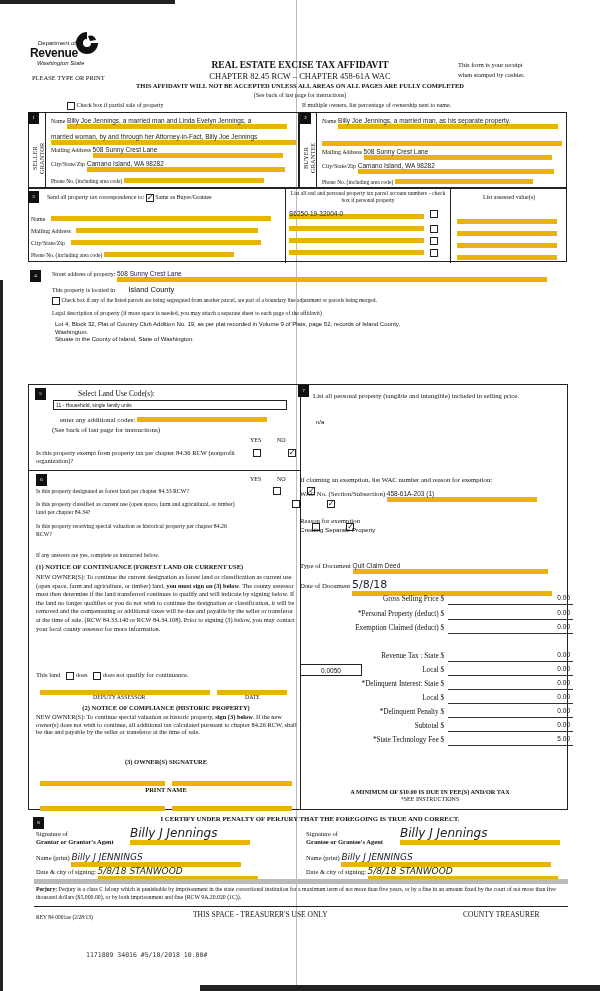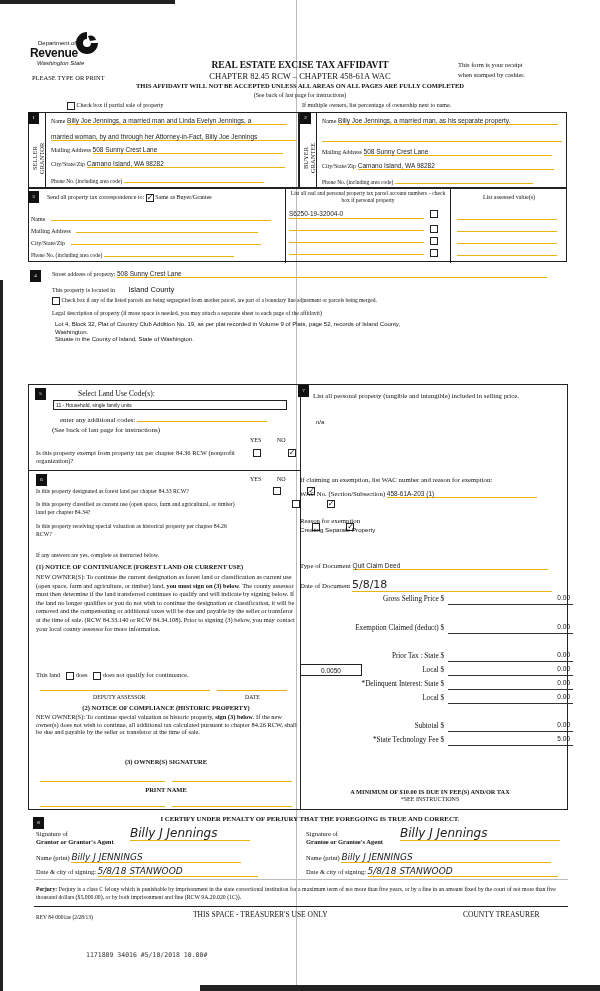--- a/index.html
+++ b/index.html
@@ -2,21 +2,21 @@
 <html><head>
 <meta charset="utf-8">
 <style>
   * { box-sizing: border-box; margin: 0; padding: 0; }
   html, body { width: 600px; height: 991px; background: #fff; overflow: hidden; }
   body { position: relative; font-family: "Liberation Serif", serif; color: #111; font-size: 7px; }
   .abs { position: absolute; }
   .sans { font-family: "Liberation Sans", sans-serif; }
   .hand { font-family: "DejaVu Sans", sans-serif; font-style: italic; color: #222; }
   .filled { font-family: "Liberation Sans", sans-serif; font-size: 6.5px; color: #222; }
-  .line { border-bottom: 1px solid #eab308; }
+  .line { border-bottom: 5px solid #eab308; }
   .box { border: 1px solid #222; }
   .secnum { position: absolute; background: #111; color: #fff; font-size: 5px; width: 11px; height: 12px; text-align: center; line-height: 12px; }
   .cb { display: inline-block; width: 8px; height: 8px; border: 1px solid #222; vertical-align: middle; position: relative; background: #fff; }
   .cb.checked::after { content: "\2713"; position: absolute; left: 0px; top: -3px; font-size: 8px; line-height: 12px; }
   .vlabel { position: absolute; writing-mode: vertical-rl; transform: rotate(180deg); font-size: 6.5px; text-align: center; line-height: 7px; }
   .money-row { position: absolute; left: 0; width: 300px; height: 12px; }
   .money-label { position: absolute; right: 156px; font-size: 7.2px; text-align: right; white-space: nowrap; top: 1px; }
   .money-line { position: absolute; left: 148px; width: 125px; border-bottom: 1px solid #333; height: 11px; }
   .money-val { position: absolute; right: 30px; font-family: "Liberation Sans", sans-serif; font-size: 6.5px; top: 0; }
   .center { text-align: center; }
@@ -263,43 +263,53 @@
   <span>Date of Document</span>
   <span class="hand line" style="display:inline-block;width:200px;font-size:11px;font-style:normal;">5/8/18</span>
 </div>
 
 <div class="abs" style="left:300px;top:594px;width:300px;height:210px;">
   <div class="money-row" style="top:0px;">
     <span class="money-label">Gross Selling Price $</span>
     <span class="money-line"></span>
     <span class="money-val">0.00</span>
   </div>
+  <div class="money-row" style="top:15px;">
+    <span class="money-label">*Personal Property (deduct) $</span>
+    <span class="money-line"></span>
+    <span class="money-val">0.00</span>
+  </div>
   <div class="money-row" style="top:29px;">
     <span class="money-label">Exemption Claimed (deduct) $</span>
     <span class="money-line"></span>
     <span class="money-val">0.00</span>
   </div>
   <div class="money-row" style="top:57px;">
-    <span class="money-label">Prior Tax : State $</span>
+    <span class="money-label">Revenue Tax : State $</span>
     <span class="money-line"></span>
     <span class="money-val">0.00</span>
   </div>
   <div class="money-row" style="top:71px;">
     <span class="abs box sans center" style="left:0;top:-1px;width:62px;height:12px;font-size:6.5px;line-height:11px;">0.0050</span>
     <span class="money-label">Local $</span>
     <span class="money-line"></span>
     <span class="money-val">0.00</span>
   </div>
   <div class="money-row" style="top:85px;">
     <span class="money-label">*Delinquent Interest: State $</span>
     <span class="money-line"></span>
     <span class="money-val">0.00</span>
   </div>
   <div class="money-row" style="top:99px;">
     <span class="money-label">Local $</span>
+    <span class="money-line"></span>
+    <span class="money-val">0.00</span>
+  </div>
+  <div class="money-row" style="top:113px;">
+    <span class="money-label">*Delinquent Penalty $</span>
     <span class="money-line"></span>
     <span class="money-val">0.00</span>
   </div>
   <div class="money-row" style="top:127px;">
     <span class="money-label">Subtotal $</span>
     <span class="money-line"></span>
     <span class="money-val">0.00</span>
   </div>
   <div class="money-row" style="top:141px;">
     <span class="money-label">*State Technology Fee $</span>

